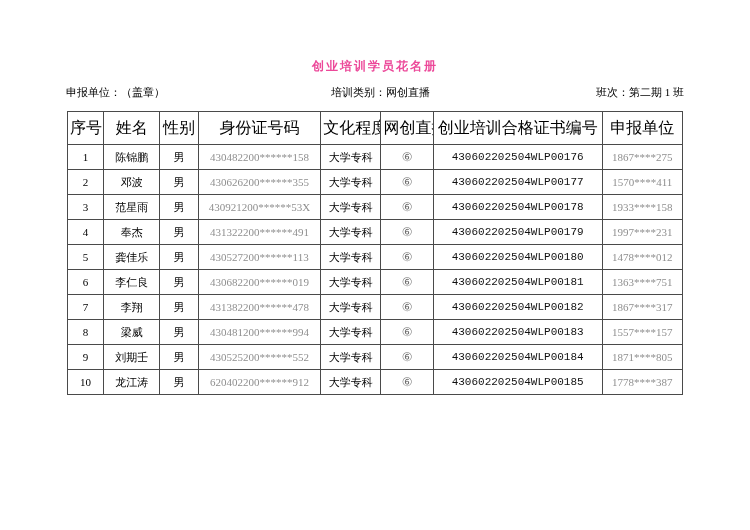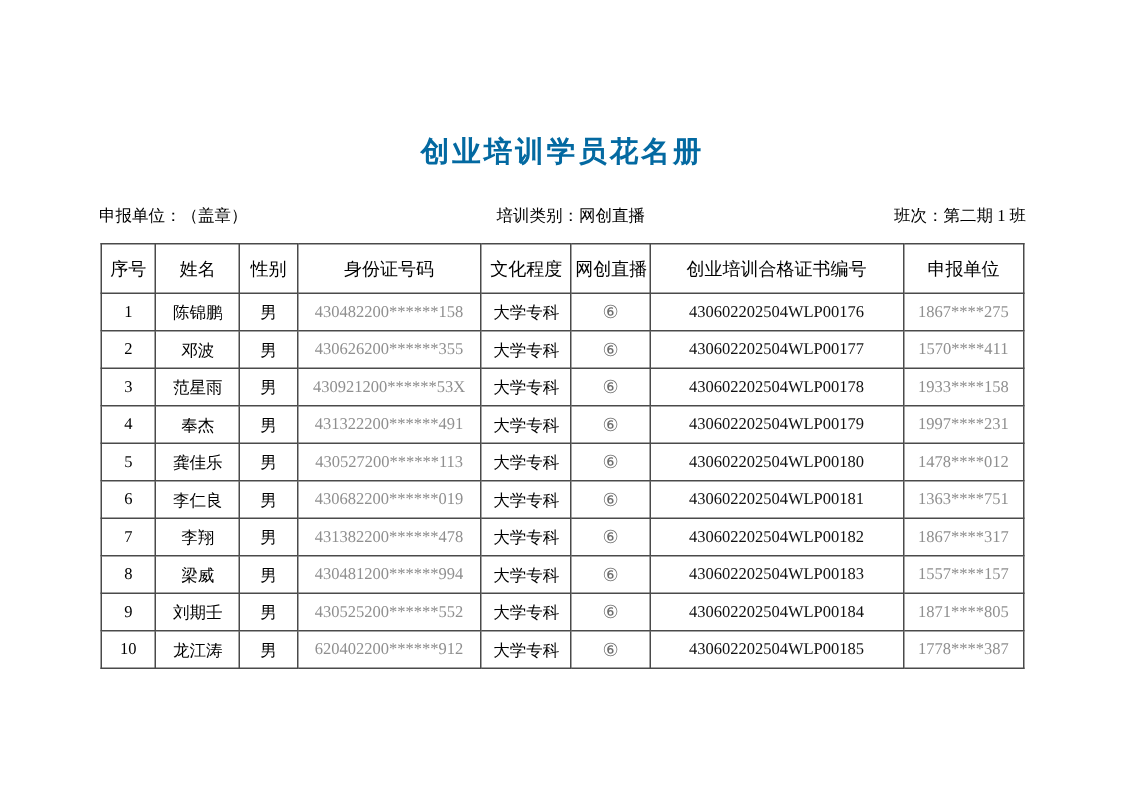--- a/index.html
+++ b/index.html
@@ -11,30 +11,30 @@
     color: #000000;
     overflow: hidden;
   }
   .page {
     width: 750px;
     height: 530px;
     background: #ffffff;
     position: relative;
   }
   .doc-title {
-    padding-top: 88px;
+    padding-top: 58px;
     text-align: center;
-    font-size: 19px;
+    font-size: 12px;
     font-weight: bold;
     letter-spacing: 2px;
-    color: #0369a1;
+    color: #ec4899;
   }
   .meta-line {
     width: 618px;
-    margin: 22px auto 0 auto;
+    margin: 10px auto 0 auto;
     display: flex;
     justify-content: space-between;
     align-items: baseline;
     font-size: 11px;
     color: #000000;
     white-space: nowrap;
     gap: 39px;
   }
   table.roster {
     width: 616px;
@@ -47,31 +47,31 @@
     border: 1px solid #4a4a4a;
     text-align: center;
     vertical-align: middle;
     padding: 0 2px;
     overflow: hidden;
     white-space: nowrap;
   }
   table.roster th {
     height: 33px;
     font-weight: normal;
-    font-size: 12px;
+    font-size: 16px;
     color: #000000;
   }
   table.roster td { height: 25px; }
   .col-0 { width: 36px; }
   .col-1 { width: 56px; }
   .col-2 { width: 38px; }
   .col-3 { width: 122px; }
   .col-4 { width: 60px; }
   .col-5 { width: 52px; }
-  .col-6 { width: 168px; }
+  .col-6 { width: 168px; font-family: Liberation Mono, monospace; }
   .col-7 { width: 80px; }
   td.col-3, td.col-7 { color: #8f8f8f; }
   td.col-5 { color: #6e6e6e; font-size: 12px; }
   td.col-6 { color: #111111; }
 </style>
 </head>
 <body>
 
 <div class="page">
 

